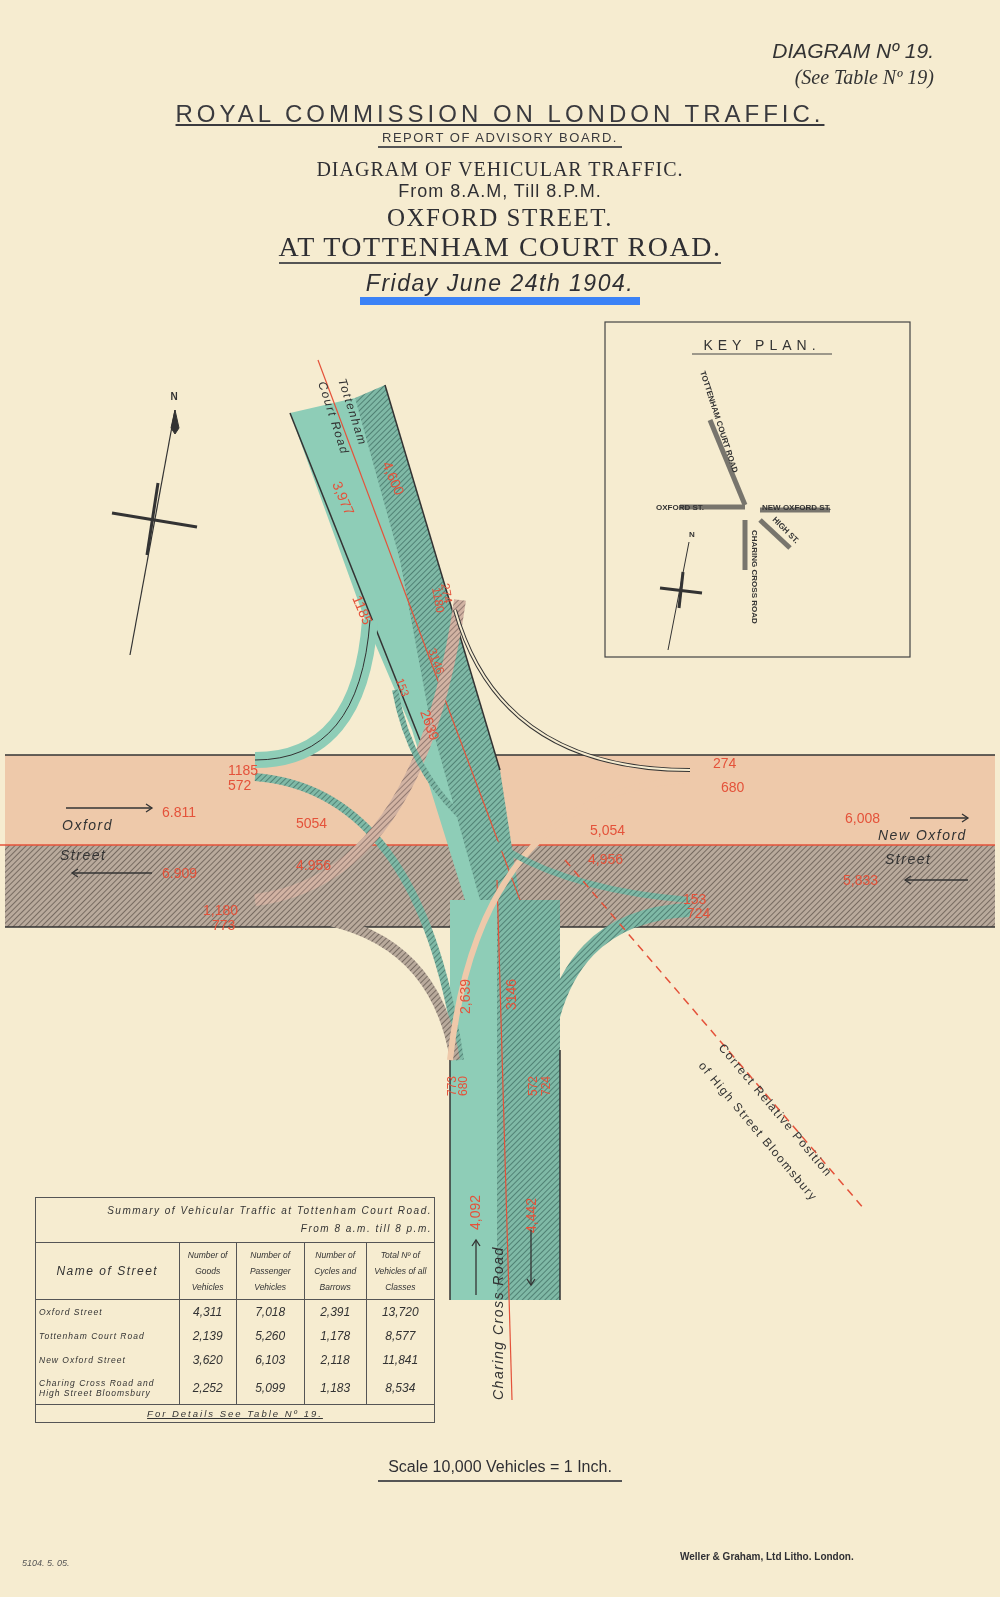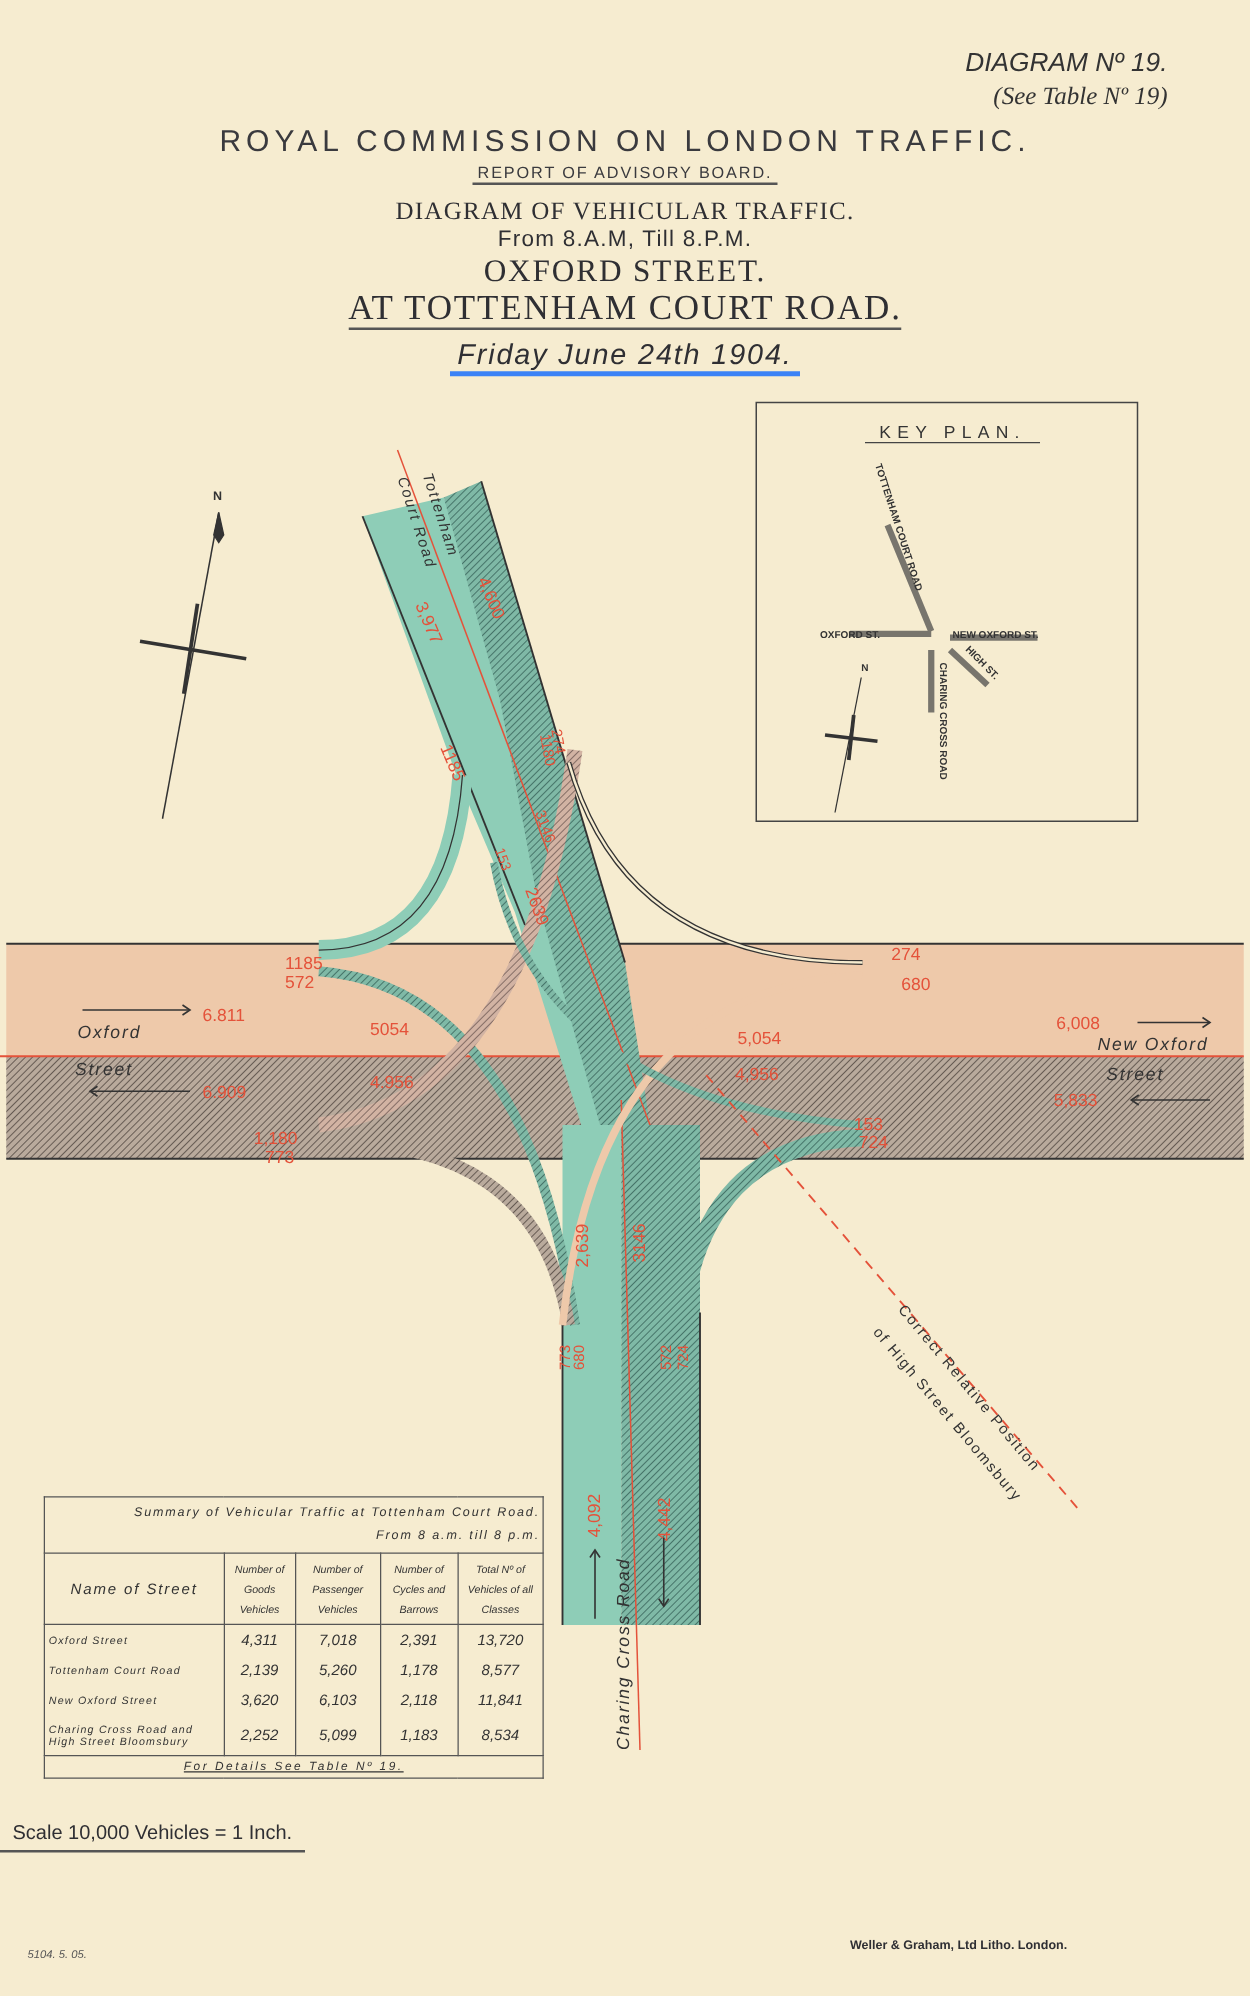--- a/index.html
+++ b/index.html
@@ -1,38 +1,38 @@
 <!DOCTYPE html>
 <html><head>
 <meta charset="utf-8">
 <style>
   html,body{margin:0;padding:0;}
   body{width:1000px;height:1597px;background:#f6ecd0;position:relative;overflow:hidden;font-family:"Liberation Sans",sans-serif;color:#2f2f33;}
   .abs{position:absolute;}
   .diag-no{right:66px;top:38px;text-align:right;font-family:"Liberation Sans",sans-serif;font-style:italic;font-size:21px;line-height:26px;color:#333;}
   .diag-no .see{font-family:"Liberation Serif",serif;font-size:20px;}
   .title-block{left:0;width:1000px;top:100px;text-align:center;}
-  .t1{font-size:24px;letter-spacing:4px;color:#3a3a3e;}
+  .t1{font-size:24px;letter-spacing:4px;color:#3a3a3e;text-decoration:underline;}
   .t2{font-size:13px;letter-spacing:1.5px;display:inline-block;border-bottom:2px solid #555;padding:0 4px 1px;margin-top:2px;color:#3a3a3e;}
   .t3{font-family:"Liberation Serif",serif;font-size:20px;letter-spacing:1px;margin-top:10px;}
   .t4{font-size:18px;letter-spacing:1px;}
   .t5{font-family:"Liberation Serif",serif;font-size:25px;letter-spacing:1.5px;margin-top:2px;}
   .t6{font-family:"Liberation Serif",serif;font-size:28px;letter-spacing:1.5px;display:inline-block;border-bottom:2px solid #555;line-height:30px;}
-  .t7{font-style:italic;font-size:23px;letter-spacing:1.5px;display:inline-block;border-bottom:4px solid #3b82f6;margin-top:6px;padding:0 6px;}
+  .t7{font-style:italic;font-size:23px;letter-spacing:1.5px;display:inline-block;border-bottom:8px solid #3b82f6;margin-top:6px;padding:0 6px;}
   svg text{font-family:"Liberation Sans",sans-serif;}
   .key-title{font-size:14px;letter-spacing:5px;}
   table.summary{position:absolute;left:35px;top:1197px;width:400px;border-collapse:collapse;font-style:italic;color:#333;}
   table.summary td,table.summary th{border:1px solid #555;font-weight:normal;}
   .sum-cap{font-size:10px;letter-spacing:1.5px;text-align:right;padding:4px 2px;line-height:18px;}
   .hdr{font-size:8.5px;line-height:16px;text-align:center;padding:4px 1px;}
   .hdr.name{font-size:12px;letter-spacing:1.5px;}
   .rowname{font-size:8.5px;letter-spacing:1px;padding:0 3px;height:24px;}
   .num{font-size:12px;text-align:center;}
   .foot{font-size:9.5px;letter-spacing:2px;text-align:center;padding:3px;text-decoration:underline;}
-  .scale{left:0;width:1000px;top:1458px;text-align:left;font-size:16px;}
+  .scale{left:0;width:1000px;top:1458px;text-align:center;font-size:16px;}
   .scale span{display:inline-block;border-bottom:2px solid #555;padding:0 10px 4px;}
   .printer{left:680px;top:1551px;font-size:10px;font-weight:bold;}
   .code{left:22px;top:1558px;font-size:9px;font-style:italic;color:#555;}
 </style>
 </head>
 <body>
 
 <div class="abs diag-no">
   <div>DIAGRAM  Nº 19.</div>
   <div class="see">(See Table Nº 19)</div>

